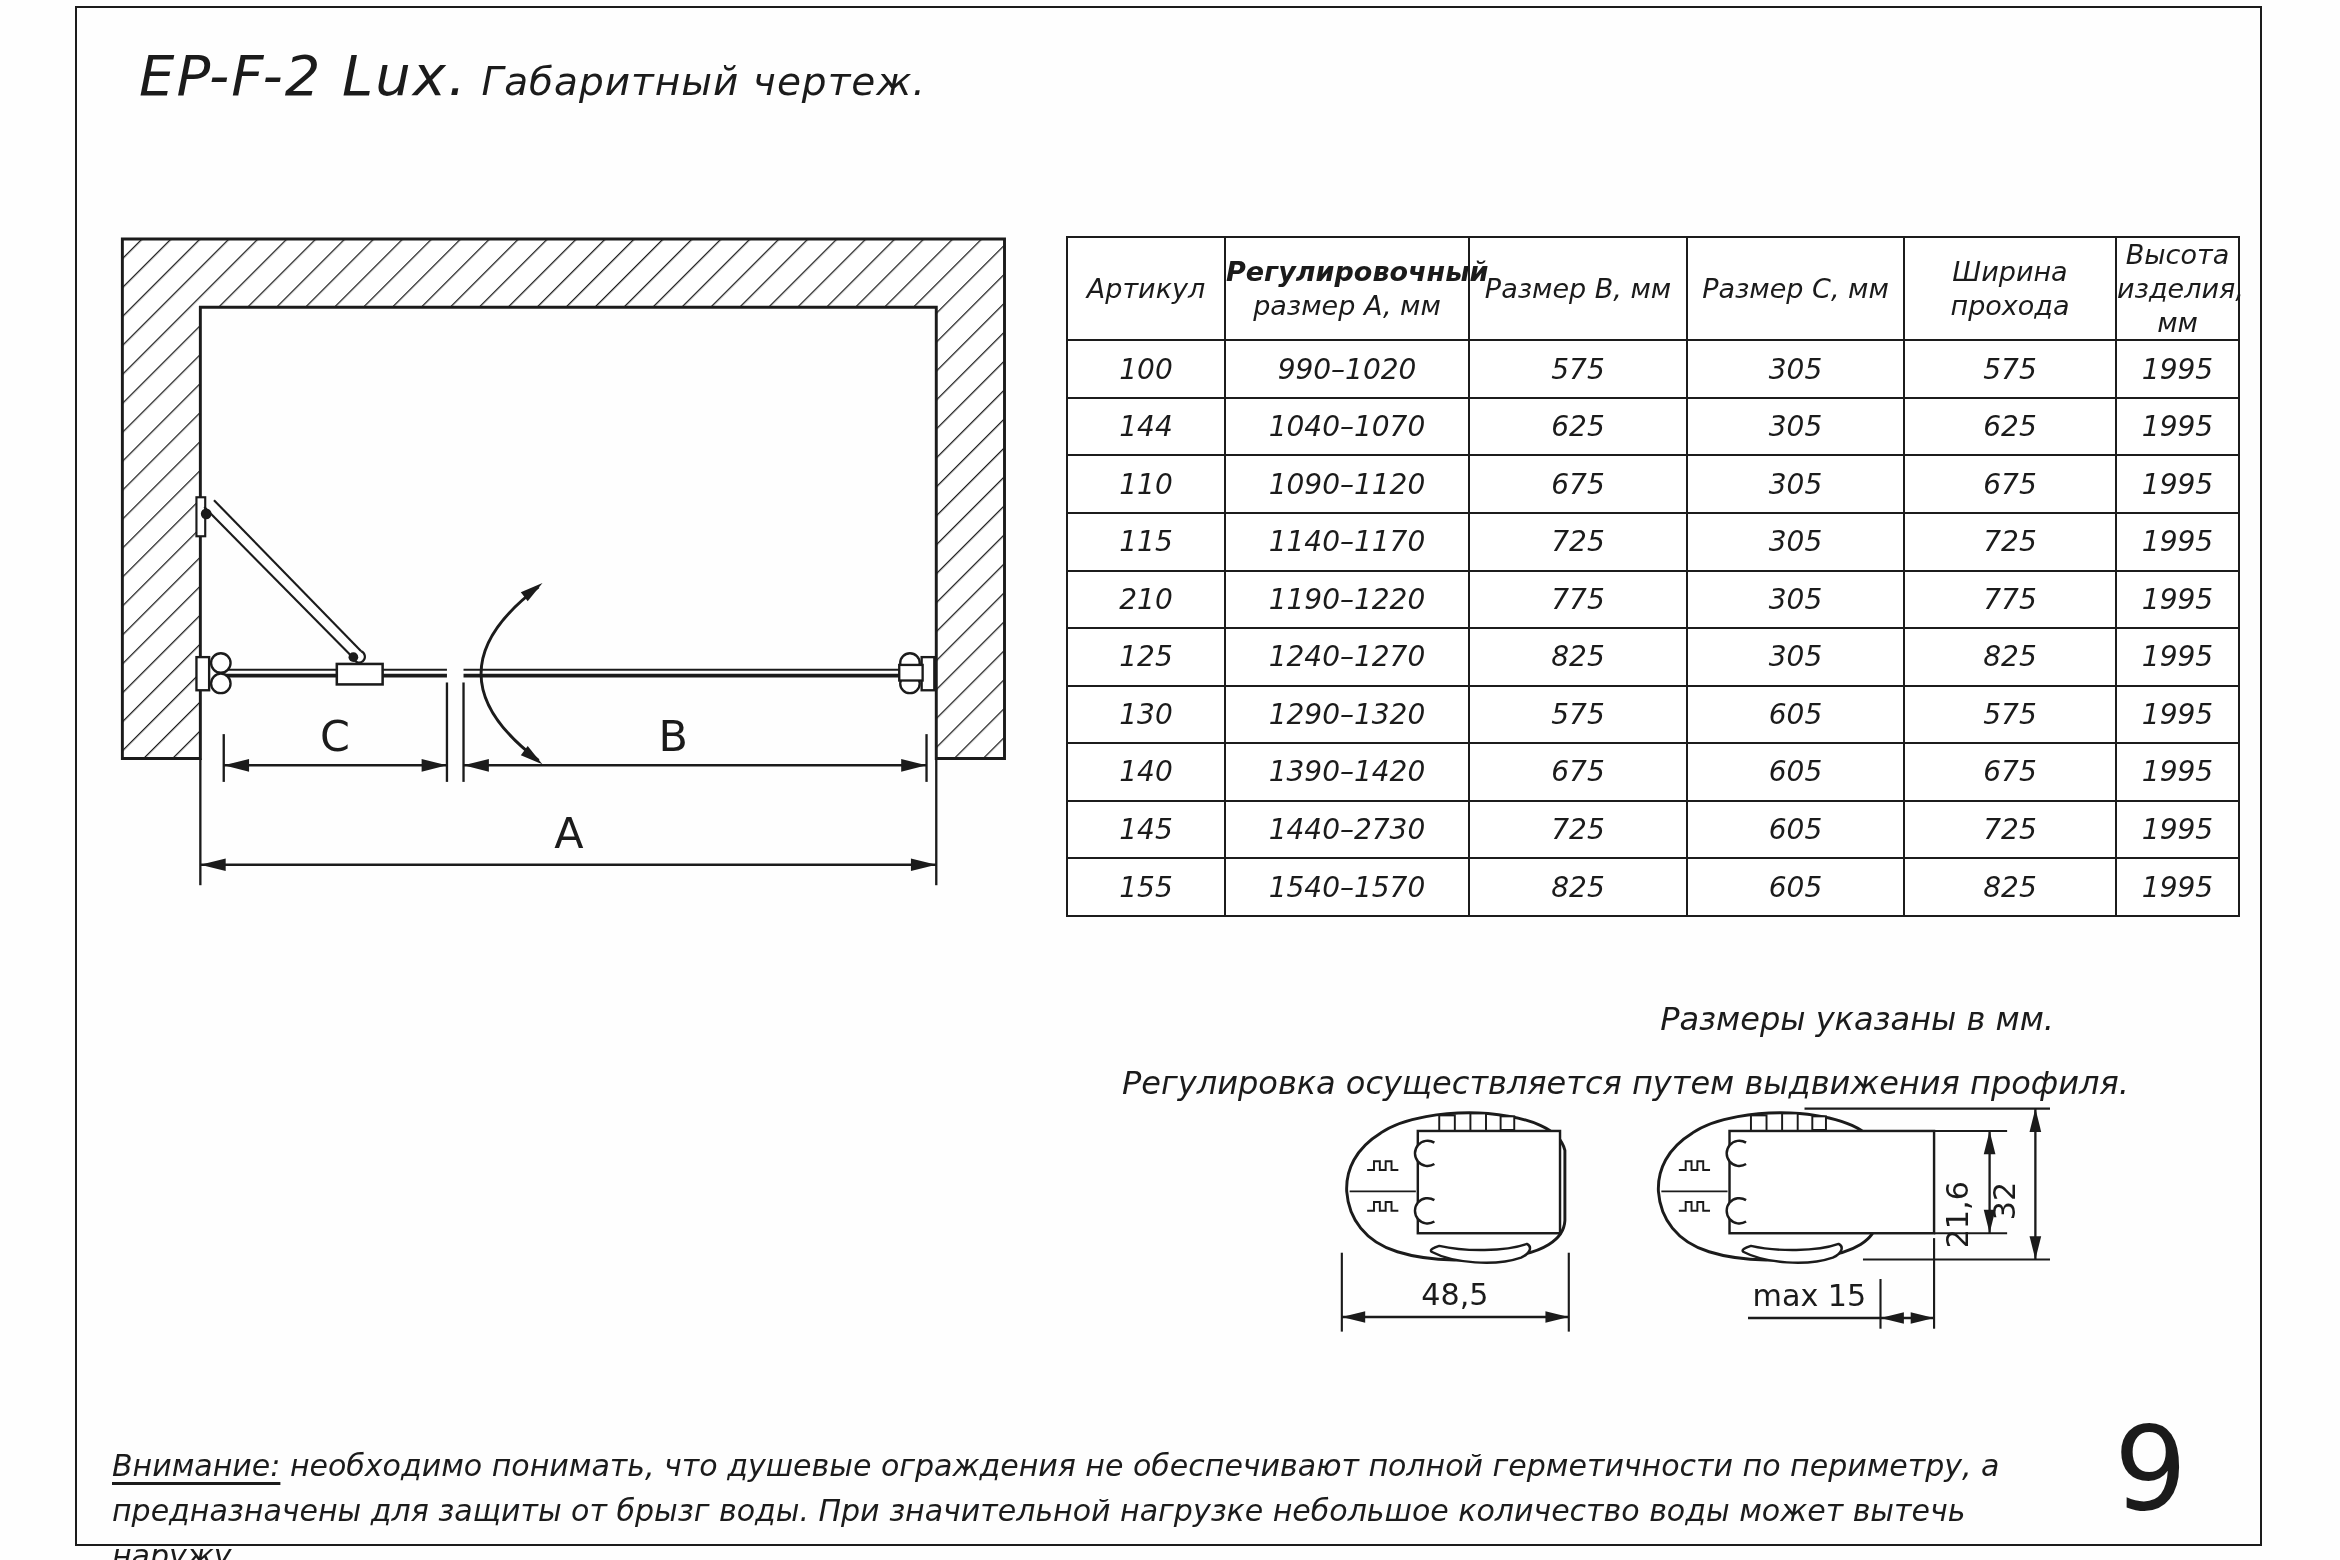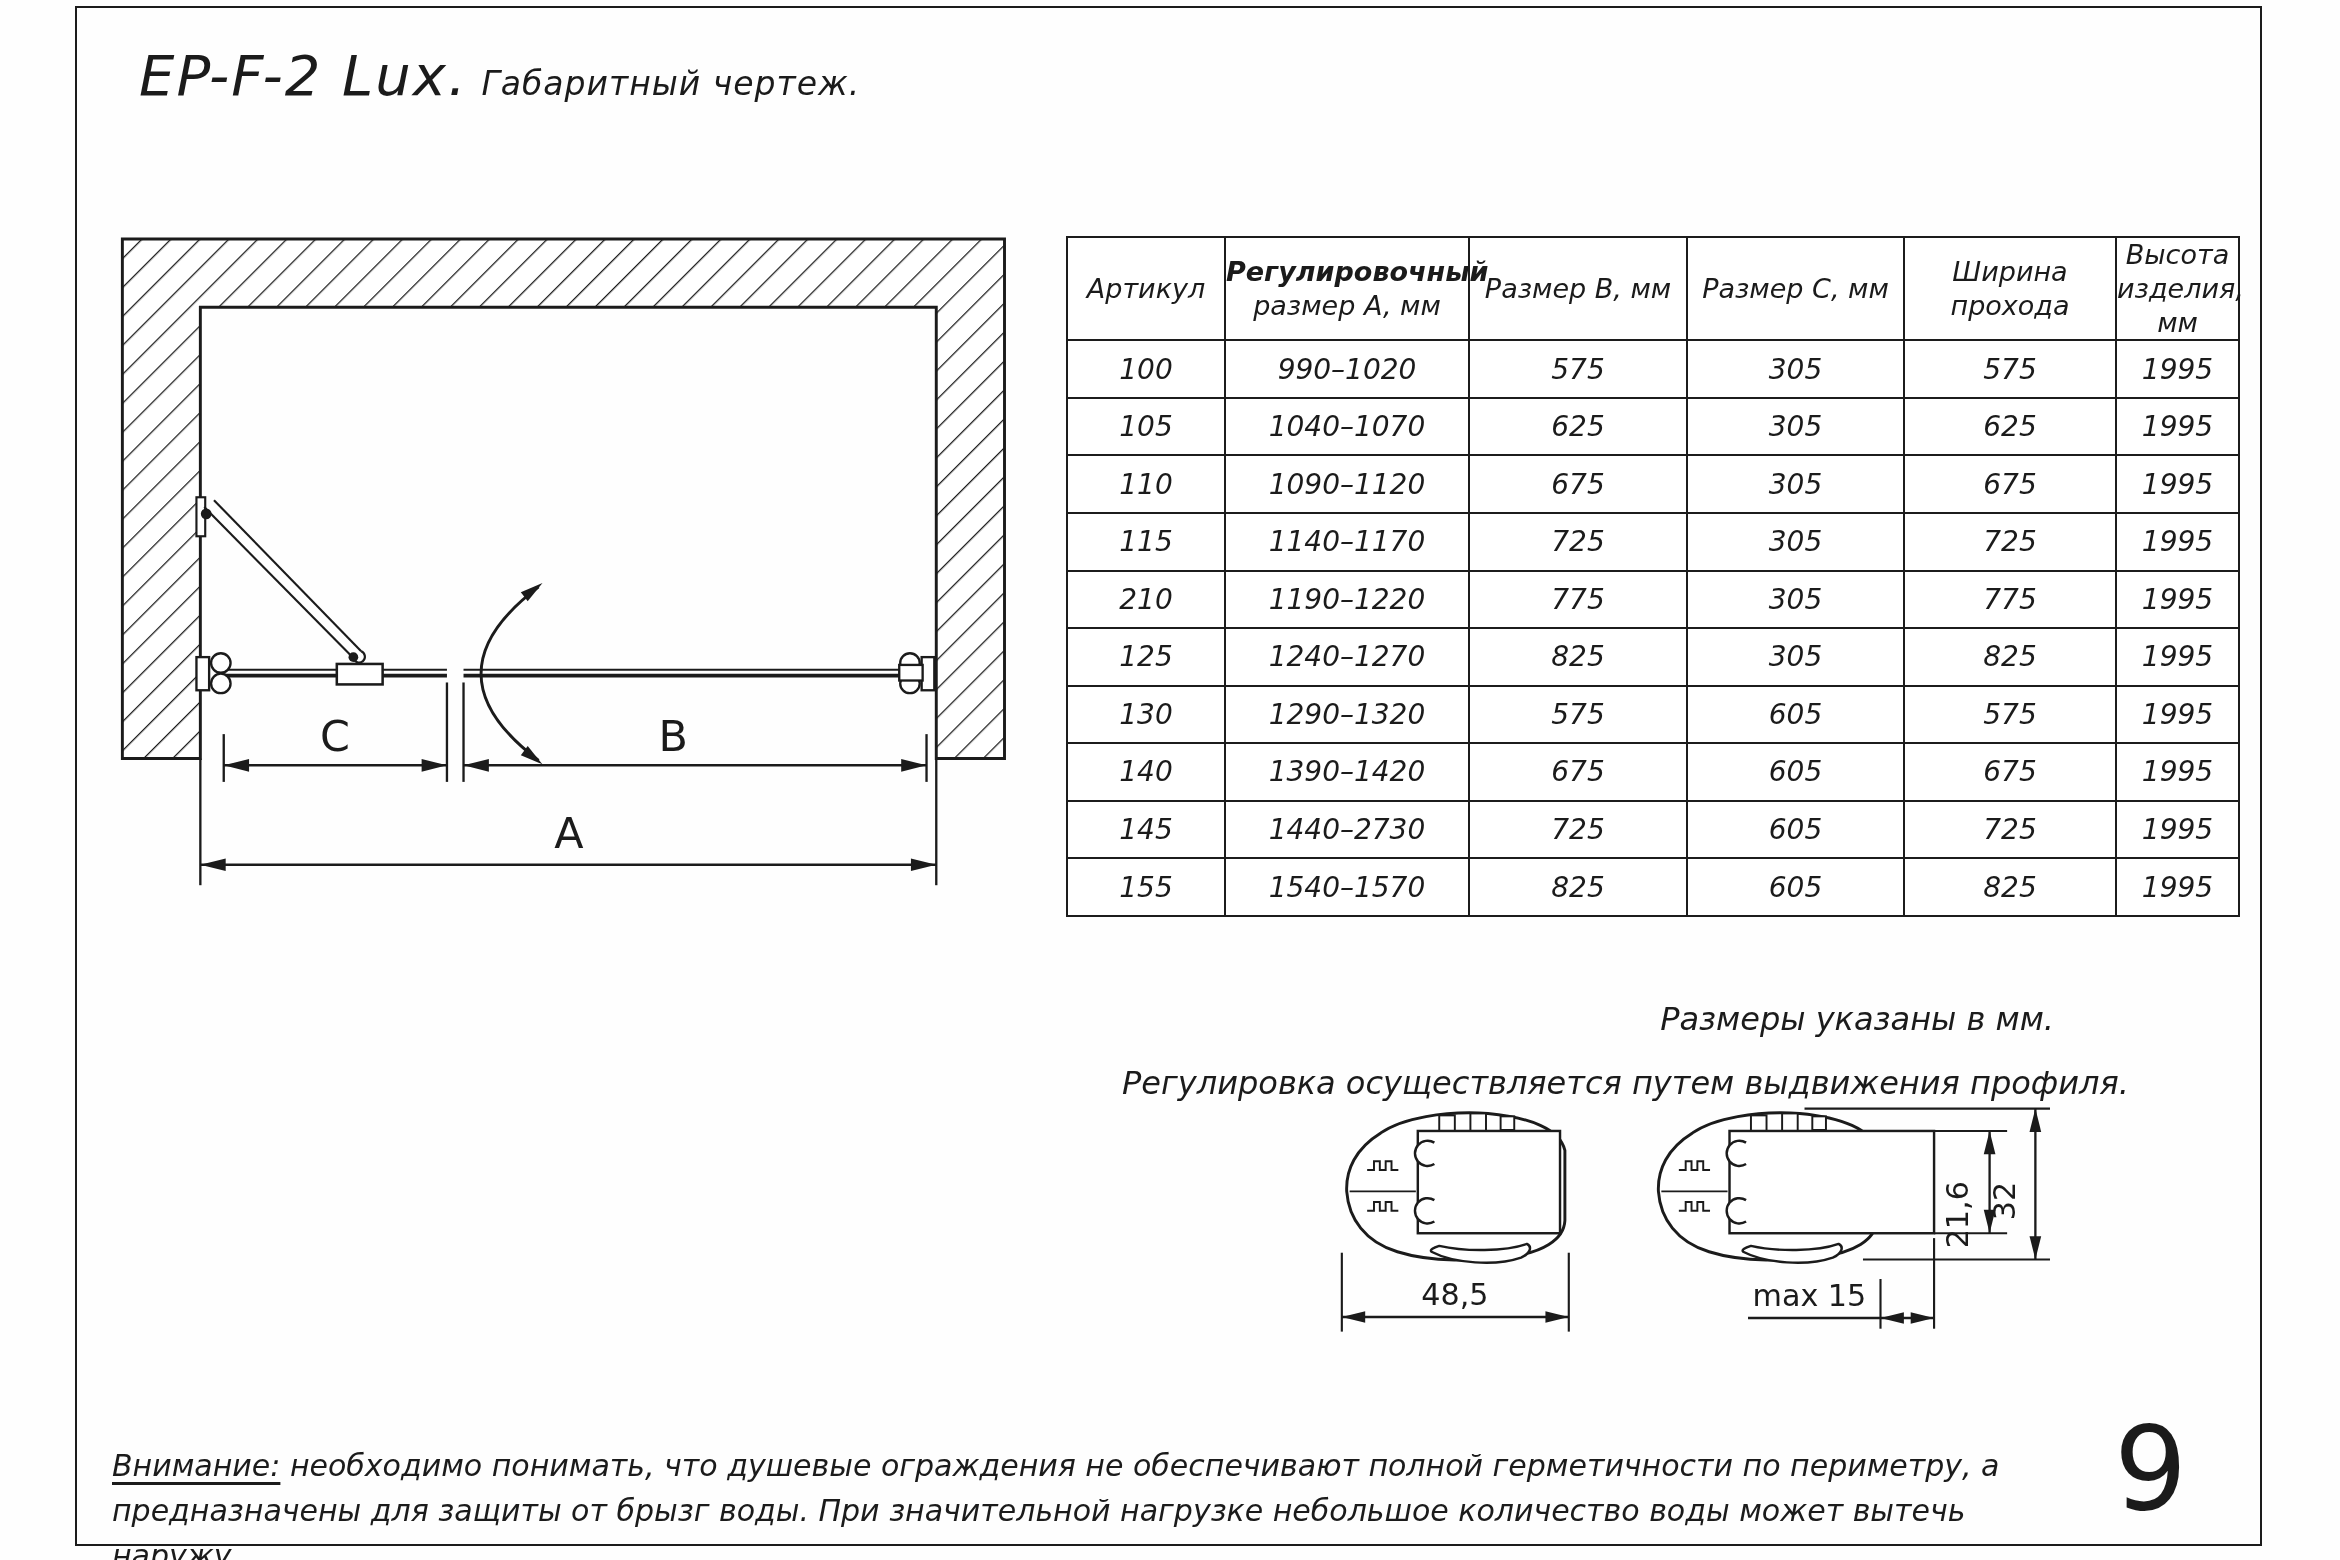--- a/index.html
+++ b/index.html
@@ -2,21 +2,21 @@
 <html><head>
 <meta charset="utf-8">
 <style>
   html,body{margin:0;padding:0;background:#e8e8e8;}
   body{width:2341px;height:1560px;position:relative;font-family:"DejaVu Sans","Liberation Sans",sans-serif;color:#1b1b1b;}
   #sheet{position:absolute;left:0;top:0;width:2341px;height:1560px;background:#fefefe;overflow:hidden;}
   #frame{position:absolute;left:75px;top:5.9px;width:2187px;height:1540px;border:2.9px solid #1c1c1c;box-sizing:border-box;}
   
   #title{position:absolute;left:139px;top:43px;white-space:nowrap;}
   #title .main{font-size:56px;font-style:italic;letter-spacing:2px;}
-  #title .sub{font-size:33px;font-style:italic;margin-left:13.7px;letter-spacing:1px;text-align:right;}
+  #title .sub{font-size:39px;font-style:italic;margin-left:13.7px;letter-spacing:1px;text-align:right;}
   
   #spec-table{position:absolute;left:1066px;top:236px;width:1172px;height:681px;border-collapse:collapse;table-layout:fixed;background:#fff;}
   #spec-table th,#spec-table td{border:2px solid #1c1c1c;text-align:center;vertical-align:middle;font-style:italic;padding:0;}
   #spec-table{border:2.9px solid #1c1c1c;}
   #spec-table th{font-weight:normal;font-size:27px;height:98px;line-height:1.25;}
   #spec-table td{font-size:28px;height:47px;}
   #spec-table th b{font-weight:bold;}
   
   #notes{position:absolute;left:1122px;top:987px;width:932px;text-align:right;font-style:italic;font-size:32px;line-height:2.0;white-space:nowrap;}
   
@@ -137,21 +137,21 @@
     <tbody id="tbody">
         <tr>
           <td>100</td>
           <td>990–1020</td>
           <td>575</td>
           <td>305</td>
           <td>575</td>
           <td>1995</td>
         </tr>
         <tr>
-          <td>105</td>
+          <td>144</td>
           <td>1040–1070</td>
           <td>625</td>
           <td>305</td>
           <td>625</td>
           <td>1995</td>
         </tr>
         <tr>
           <td>110</td>
           <td>1090–1120</td>
           <td>675</td>

